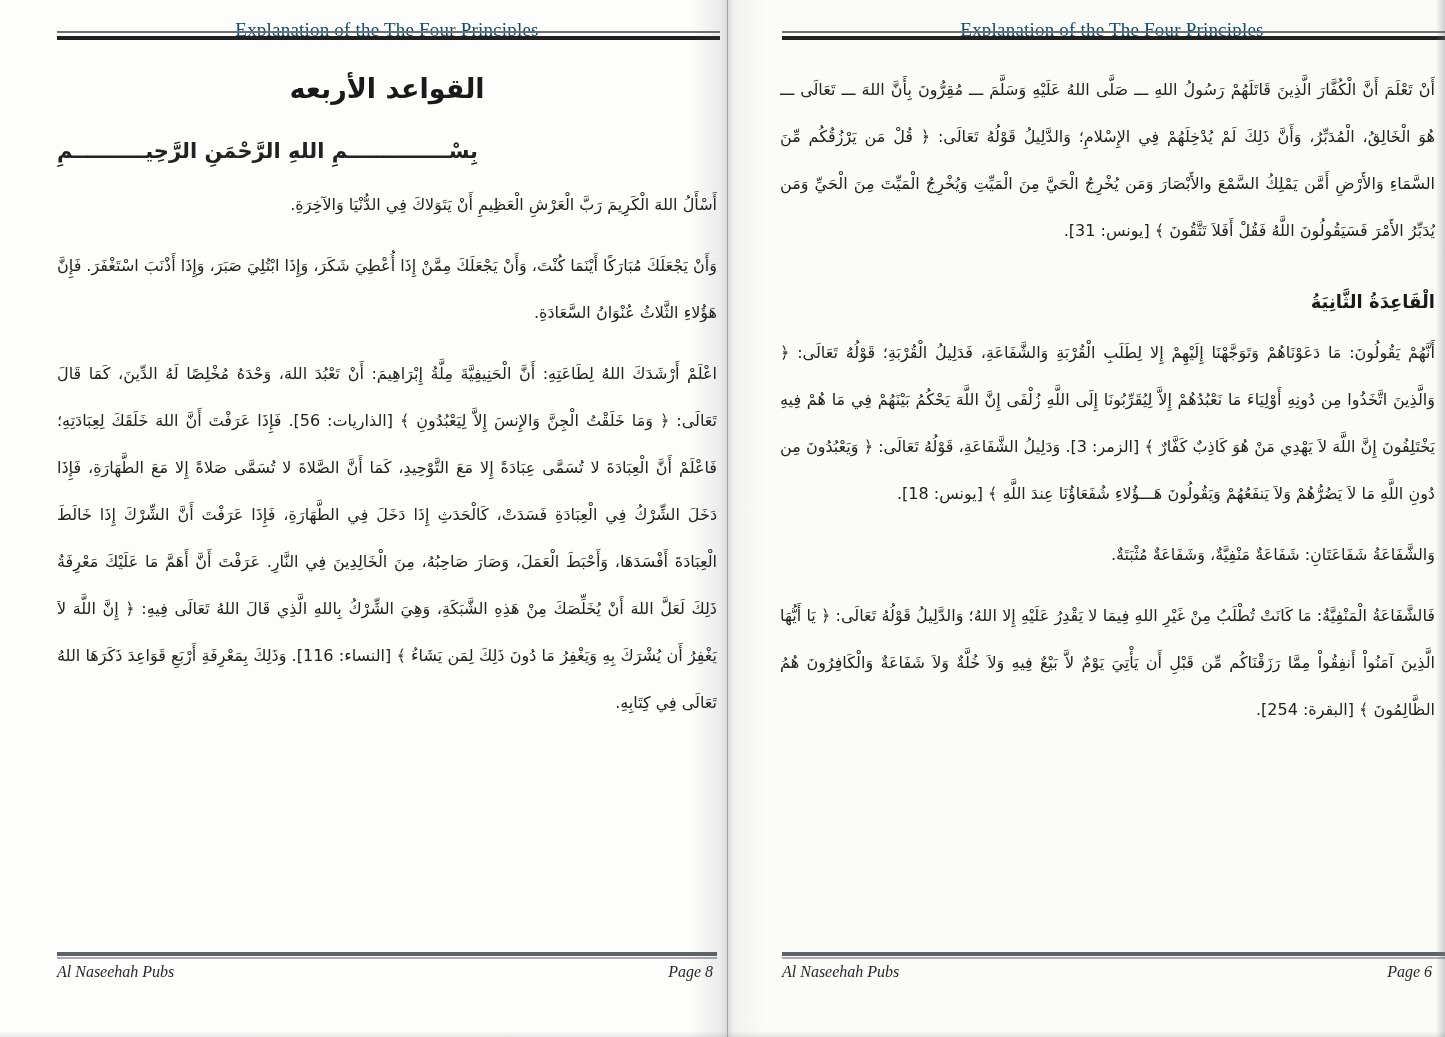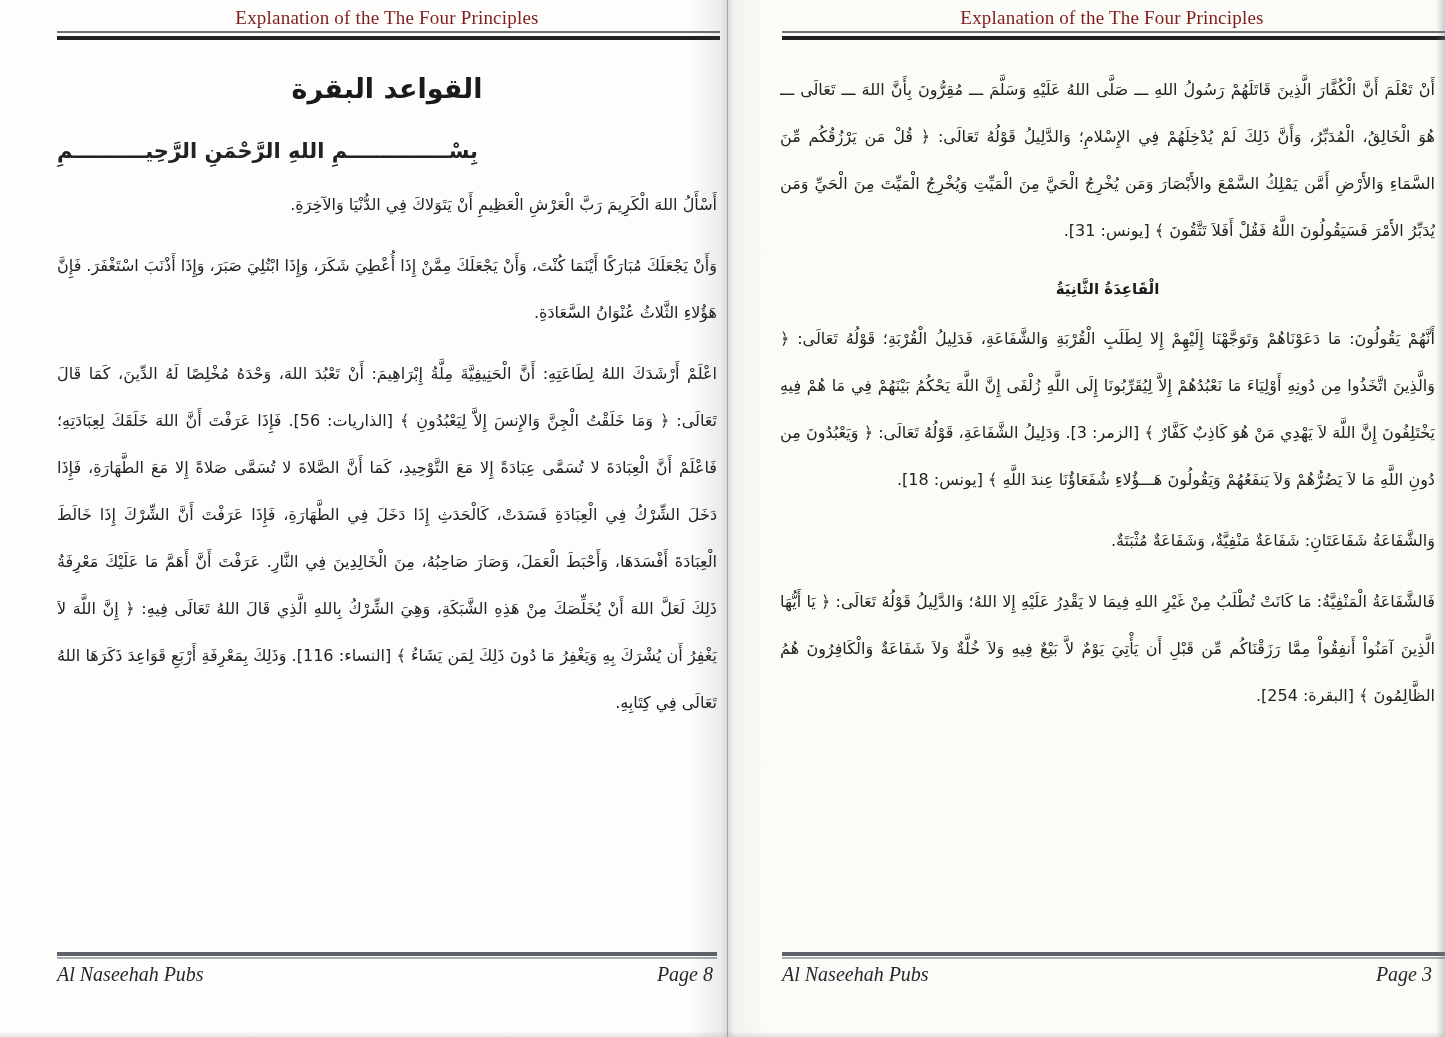--- a/index.html
+++ b/index.html
@@ -20,26 +20,26 @@
     position: absolute;
     top: 0;
     height: 1037px;
   }
   .page-left  { left: 0;     width: 727px; background: #fdfdfb; }
   .page-right { left: 727px; width: 718px; background: #fbfbf8; }
 
   
   .running-head {
     position: absolute;
-    top: 7px;
+    top: 19px;
     text-align: center;
     font-family: "Liberation Serif", serif;
     font-size: 19px;
     letter-spacing: 0.2px;
-    color: #7f1d1d;
+    color: #0c4a6e;
     white-space: nowrap;
   }
   .page-left  .running-head { left: 57px; width: 660px; }
   .page-right .running-head { left: 55px; width: 660px; }
 
   .head-rule {
     position: absolute;
     top: 31px;
     height: 3px;
     border-top: 2px solid #6f6f6f;
@@ -81,23 +81,23 @@
   }
   .basmala {
     margin: 28px 0 0 0;
     text-align: left;
     font-size: 21px;
     font-weight: bold;
     line-height: 1.5;
   }
   .dua-first { margin-top: 24px; }
   .section-heading {
-    margin: 24px 0 8px 0;
-    text-align: center;
-    font-size: 15px;
+    margin: 34px 0 8px 0;
+    text-align: right;
+    font-size: 18px;
     font-weight: bold;
     line-height: 1.5;
     color: #1a1a1a;
   }
 
   
   .foot-rule {
     position: absolute;
     top: 952px;
     height: 1px;
@@ -108,21 +108,21 @@
   .page-right .foot-rule { left: 55px; width: 663px; }
 
   .foot-row {
     position: absolute;
     top: 963px;
     display: flex;
     justify-content: space-between;
     align-items: baseline;
     font-family: "Liberation Serif", serif;
     font-style: italic;
-    font-size: 20px;
+    font-size: 16px;
     color: #26292c;
   }
   .page-left  .foot-row { left: 57px; width: 656px; }
   .page-right .foot-row { left: 55px; width: 650px; }
 
   
   .gutter-shadow {
     position: absolute;
     left: 690px;
     top: 0;
@@ -165,21 +165,21 @@
   }
 </style>
 </head>
 <body>
 
 <section class="page page-left">
   <div class="running-head">Explanation of the The Four Principles</div>
   <div class="head-rule"></div>
 
   <div class="page-body">
-    <h1 class="arabic chapter-title">القواعد البقرة</h1>
+    <h1 class="arabic chapter-title">القواعد الأربعه</h1>
     <div class="arabic basmala">بِسْــــــــــــــمِ اللهِ الرَّحْمَنِ الرَّحِيــــــــــمِ</div>
     <p class="arabic dua-first">أَسْأَلُ اللهَ الْكَرِيمَ رَبَّ الْعَرْشِ الْعَظِيمِ أَنْ يَتَوَلاكَ فِي الدُّنْيَا وَالآخِرَةِ.</p>
     <p class="arabic">وَأَنْ يَجْعَلَكَ مُبَارَكًا أَيْنَمَا كُنْتَ، وَأَنْ يَجْعَلَكَ مِمَّنْ إِذَا أُعْطِيَ شَكَرَ، وَإِذَا ابْتُلِيَ صَبَرَ، وَإِذَا أَذْنَبَ اسْتَغْفَرَ. فَإِنَّ هَؤُلاءِ الثَّلاثُ عُنْوَانُ السَّعَادَةِ.</p>
     <p class="arabic">اعْلَمْ أَرْشَدَكَ اللهُ لِطَاعَتِهِ: أَنَّ الْحَنِيفِيَّةَ مِلَّةُ إِبْرَاهِيمَ: أَنْ تَعْبُدَ اللهَ، وَحْدَهُ مُخْلِصًا لَهُ الدِّينَ، كَمَا قَالَ تَعَالَى: ﴿ وَمَا خَلَقْتُ الْجِنَّ وَالإِنسَ إِلاَّ لِيَعْبُدُونِ ﴾ [الذاريات: 56]. فَإِذَا عَرَفْتَ أَنَّ اللهَ خَلَقَكَ لِعِبَادَتِهِ؛ فَاعْلَمْ أَنَّ الْعِبَادَةَ لا تُسَمَّى عِبَادَةً إِلا مَعَ التَّوْحِيدِ، كَمَا أَنَّ الصَّلاةَ لا تُسَمَّى صَلاةً إِلا مَعَ الطَّهَارَةِ، فَإِذَا دَخَلَ الشِّرْكُ فِي الْعِبَادَةِ فَسَدَتْ، كَالْحَدَثِ إِذَا دَخَلَ فِي الطَّهَارَةِ، فَإِذَا عَرَفْتَ أَنَّ الشِّرْكَ إِذَا خَالَطَ الْعِبَادَةَ أَفْسَدَهَا، وَأَحْبَطَ الْعَمَلَ، وَصَارَ صَاحِبُهُ، مِنَ الْخَالِدِينَ فِي النَّارِ. عَرَفْتَ أَنَّ أَهَمَّ مَا عَلَيْكَ مَعْرِفَةُ ذَلِكَ لَعَلَّ اللهَ أَنْ يُخَلِّصَكَ مِنْ هَذِهِ الشَّبَكَةِ، وَهِيَ الشِّرْكُ بِاللهِ الَّذِي قَالَ اللهُ تَعَالَى فِيهِ: ﴿ إِنَّ اللَّهَ لاَ يَغْفِرُ أَن يُشْرَكَ بِهِ وَيَغْفِرُ مَا دُونَ ذَلِكَ لِمَن يَشَاءُ ﴾ [النساء: 116]. وَذَلِكَ بِمَعْرِفَةِ أَرْبَعِ قَوَاعِدَ ذَكَرَهَا اللهُ تَعَالَى فِي كِتَابِهِ.</p>
   </div>
 
   <div class="foot-rule"></div>
   <div class="foot-row">
     <span>Al Naseehah Pubs</span>
     <span>Page 8</span>
@@ -194,20 +194,20 @@
     <p class="arabic dua-first">أَنْ تَعْلَمَ أَنَّ الْكُفَّارَ الَّذِينَ قَاتَلَهُمْ رَسُولُ اللهِ ـــ صَلَّى اللهُ عَلَيْهِ وَسَلَّمَ ـــ مُقِرُّونَ بِأَنَّ اللهَ ـــ تَعَالَى ـــ هُوَ الْخَالِقُ، الْمُدَبِّرُ، وَأَنَّ ذَلِكَ لَمْ يُدْخِلَهُمْ فِي الإِسْلامِ؛ وَالدَّلِيلُ قَوْلُهُ تَعَالَى: ﴿ قُلْ مَن يَرْزُقُكُم مِّنَ السَّمَاءِ وَالأَرْضِ أَمَّن يَمْلِكُ السَّمْعَ والأَبْصَارَ وَمَن يُخْرِجُ الْحَيَّ مِنَ الْمَيِّتِ وَيُخْرِجُ الْمَيِّتَ مِنَ الْحَيِّ وَمَن يُدَبِّرُ الأَمْرَ فَسَيَقُولُونَ اللَّهُ فَقُلْ أَفَلاَ تَتَّقُونَ ﴾ [يونس: 31].</p>
     <h2 class="arabic section-heading">الْقَاعِدَةُ الثَّانِيَةُ</h2>
     <p class="arabic">أَنَّهُمْ يَقُولُونَ: مَا دَعَوْنَاهُمْ وَتَوَجَّهْنَا إِلَيْهِمْ إِلا لِطَلَبِ الْقُرْبَةِ وَالشَّفَاعَةِ، فَدَلِيلُ الْقُرْبَةِ؛ قَوْلُهُ تَعَالَى: ﴿ وَالَّذِينَ اتَّخَذُوا مِن دُونِهِ أَوْلِيَاءَ مَا نَعْبُدُهُمْ إِلاَّ لِيُقَرِّبُونَا إِلَى اللَّهِ زُلْفَى إِنَّ اللَّهَ يَحْكُمُ بَيْنَهُمْ فِي مَا هُمْ فِيهِ يَخْتَلِفُونَ إِنَّ اللَّهَ لاَ يَهْدِي مَنْ هُوَ كَاذِبٌ كَفَّارٌ ﴾ [الزمر: 3]. وَدَلِيلُ الشَّفَاعَةِ، قَوْلُهُ تَعَالَى: ﴿ وَيَعْبُدُونَ مِن دُونِ اللَّهِ مَا لاَ يَضُرُّهُمْ وَلاَ يَنفَعُهُمْ وَيَقُولُونَ هَـــؤُلاءِ شُفَعَاؤُنَا عِندَ اللَّهِ ﴾ [يونس: 18].</p>
     <p class="arabic">وَالشَّفَاعَةُ شَفَاعَتَانِ: شَفَاعَةٌ مَنْفِيَّةٌ، وَشَفَاعَةٌ مُثْبَتَةٌ.</p>
     <p class="arabic">فَالشَّفَاعَةُ الْمَنْفِيَّةُ: مَا كَانَتْ تُطْلَبُ مِنْ غَيْرِ اللهِ فِيمَا لا يَقْدِرُ عَلَيْهِ إِلا اللهُ؛ وَالدَّلِيلُ قَوْلُهُ تَعَالَى: ﴿ يَا أَيُّهَا الَّذِينَ آمَنُواْ أَنفِقُواْ مِمَّا رَزَقْنَاكُم مِّن قَبْلِ أَن يَأْتِيَ يَوْمٌ لاَّ بَيْعٌ فِيهِ وَلاَ خُلَّةٌ وَلاَ شَفَاعَةٌ وَالْكَافِرُونَ هُمُ الظَّالِمُونَ ﴾ [البقرة: 254].</p>
   </div>
 
   <div class="foot-rule"></div>
   <div class="foot-row">
     <span>Al Naseehah Pubs</span>
-    <span>Page 3</span>
+    <span>Page 6</span>
   </div>
 </section>
 
 <div class="gutter-shadow"></div>
 <div class="gutter-line"></div>
 <div class="scan-edge-right"></div>
 <div class="scan-edge-bottom"></div>
 
 </body></html>

